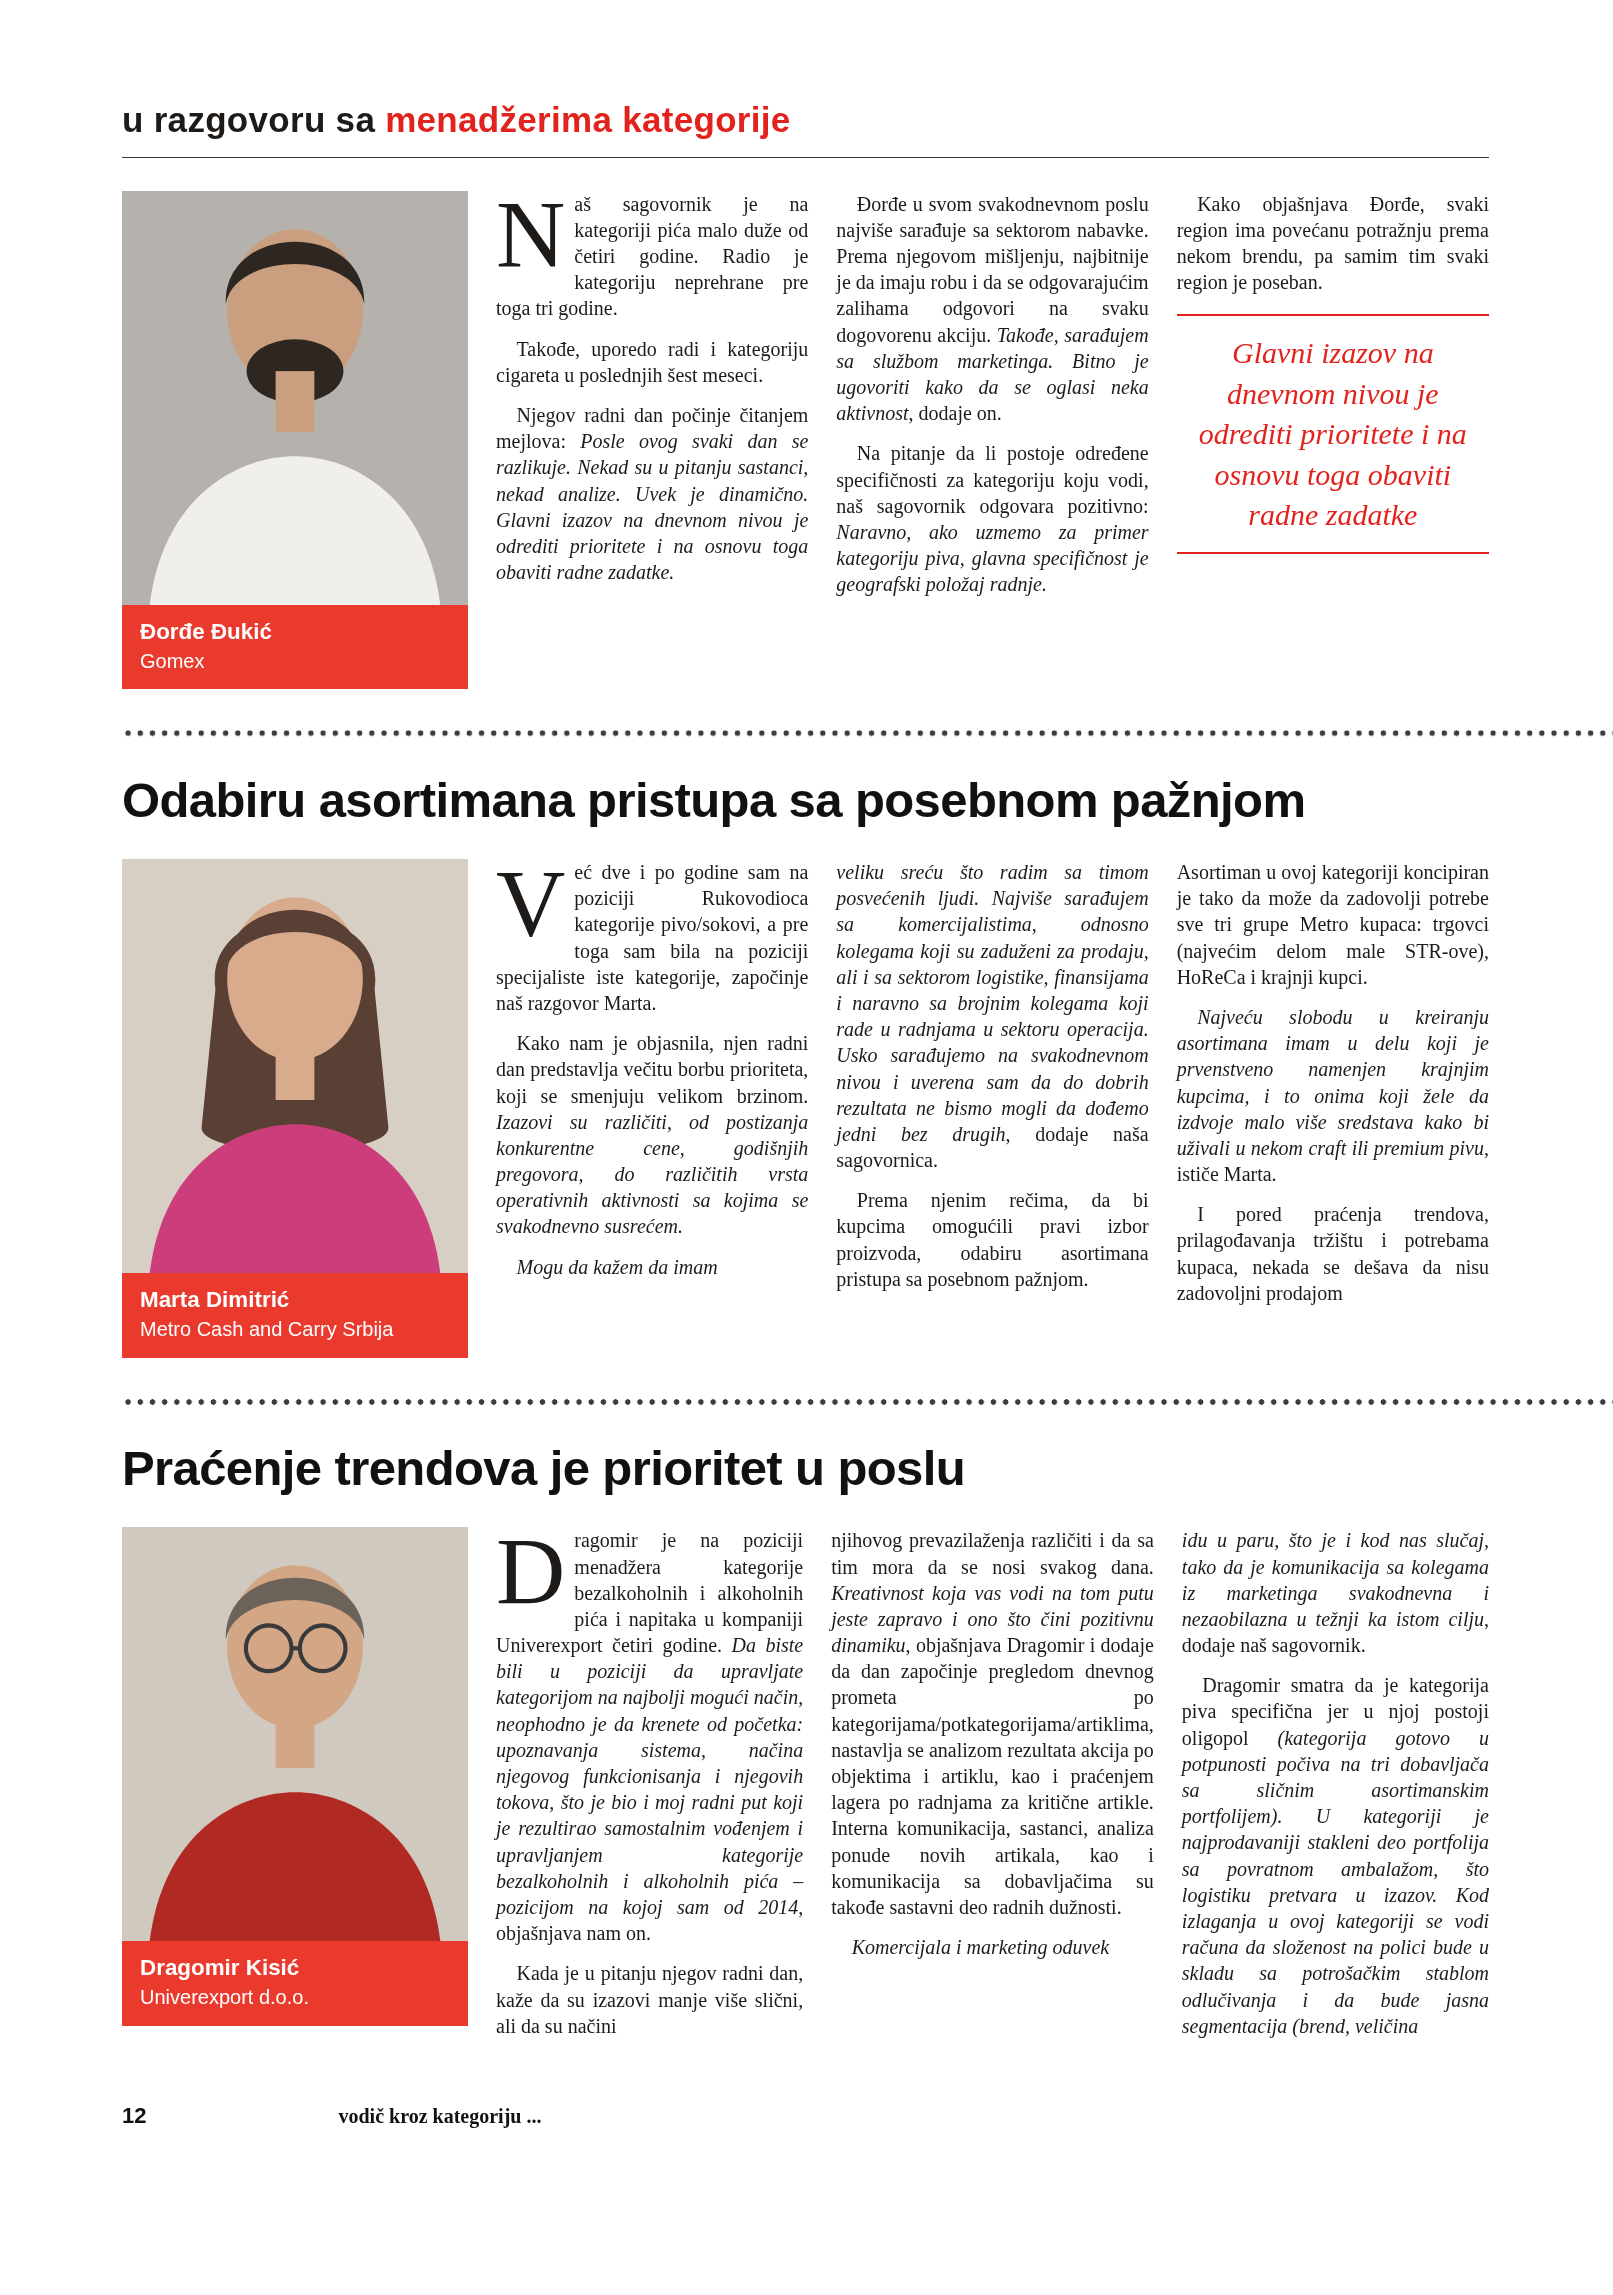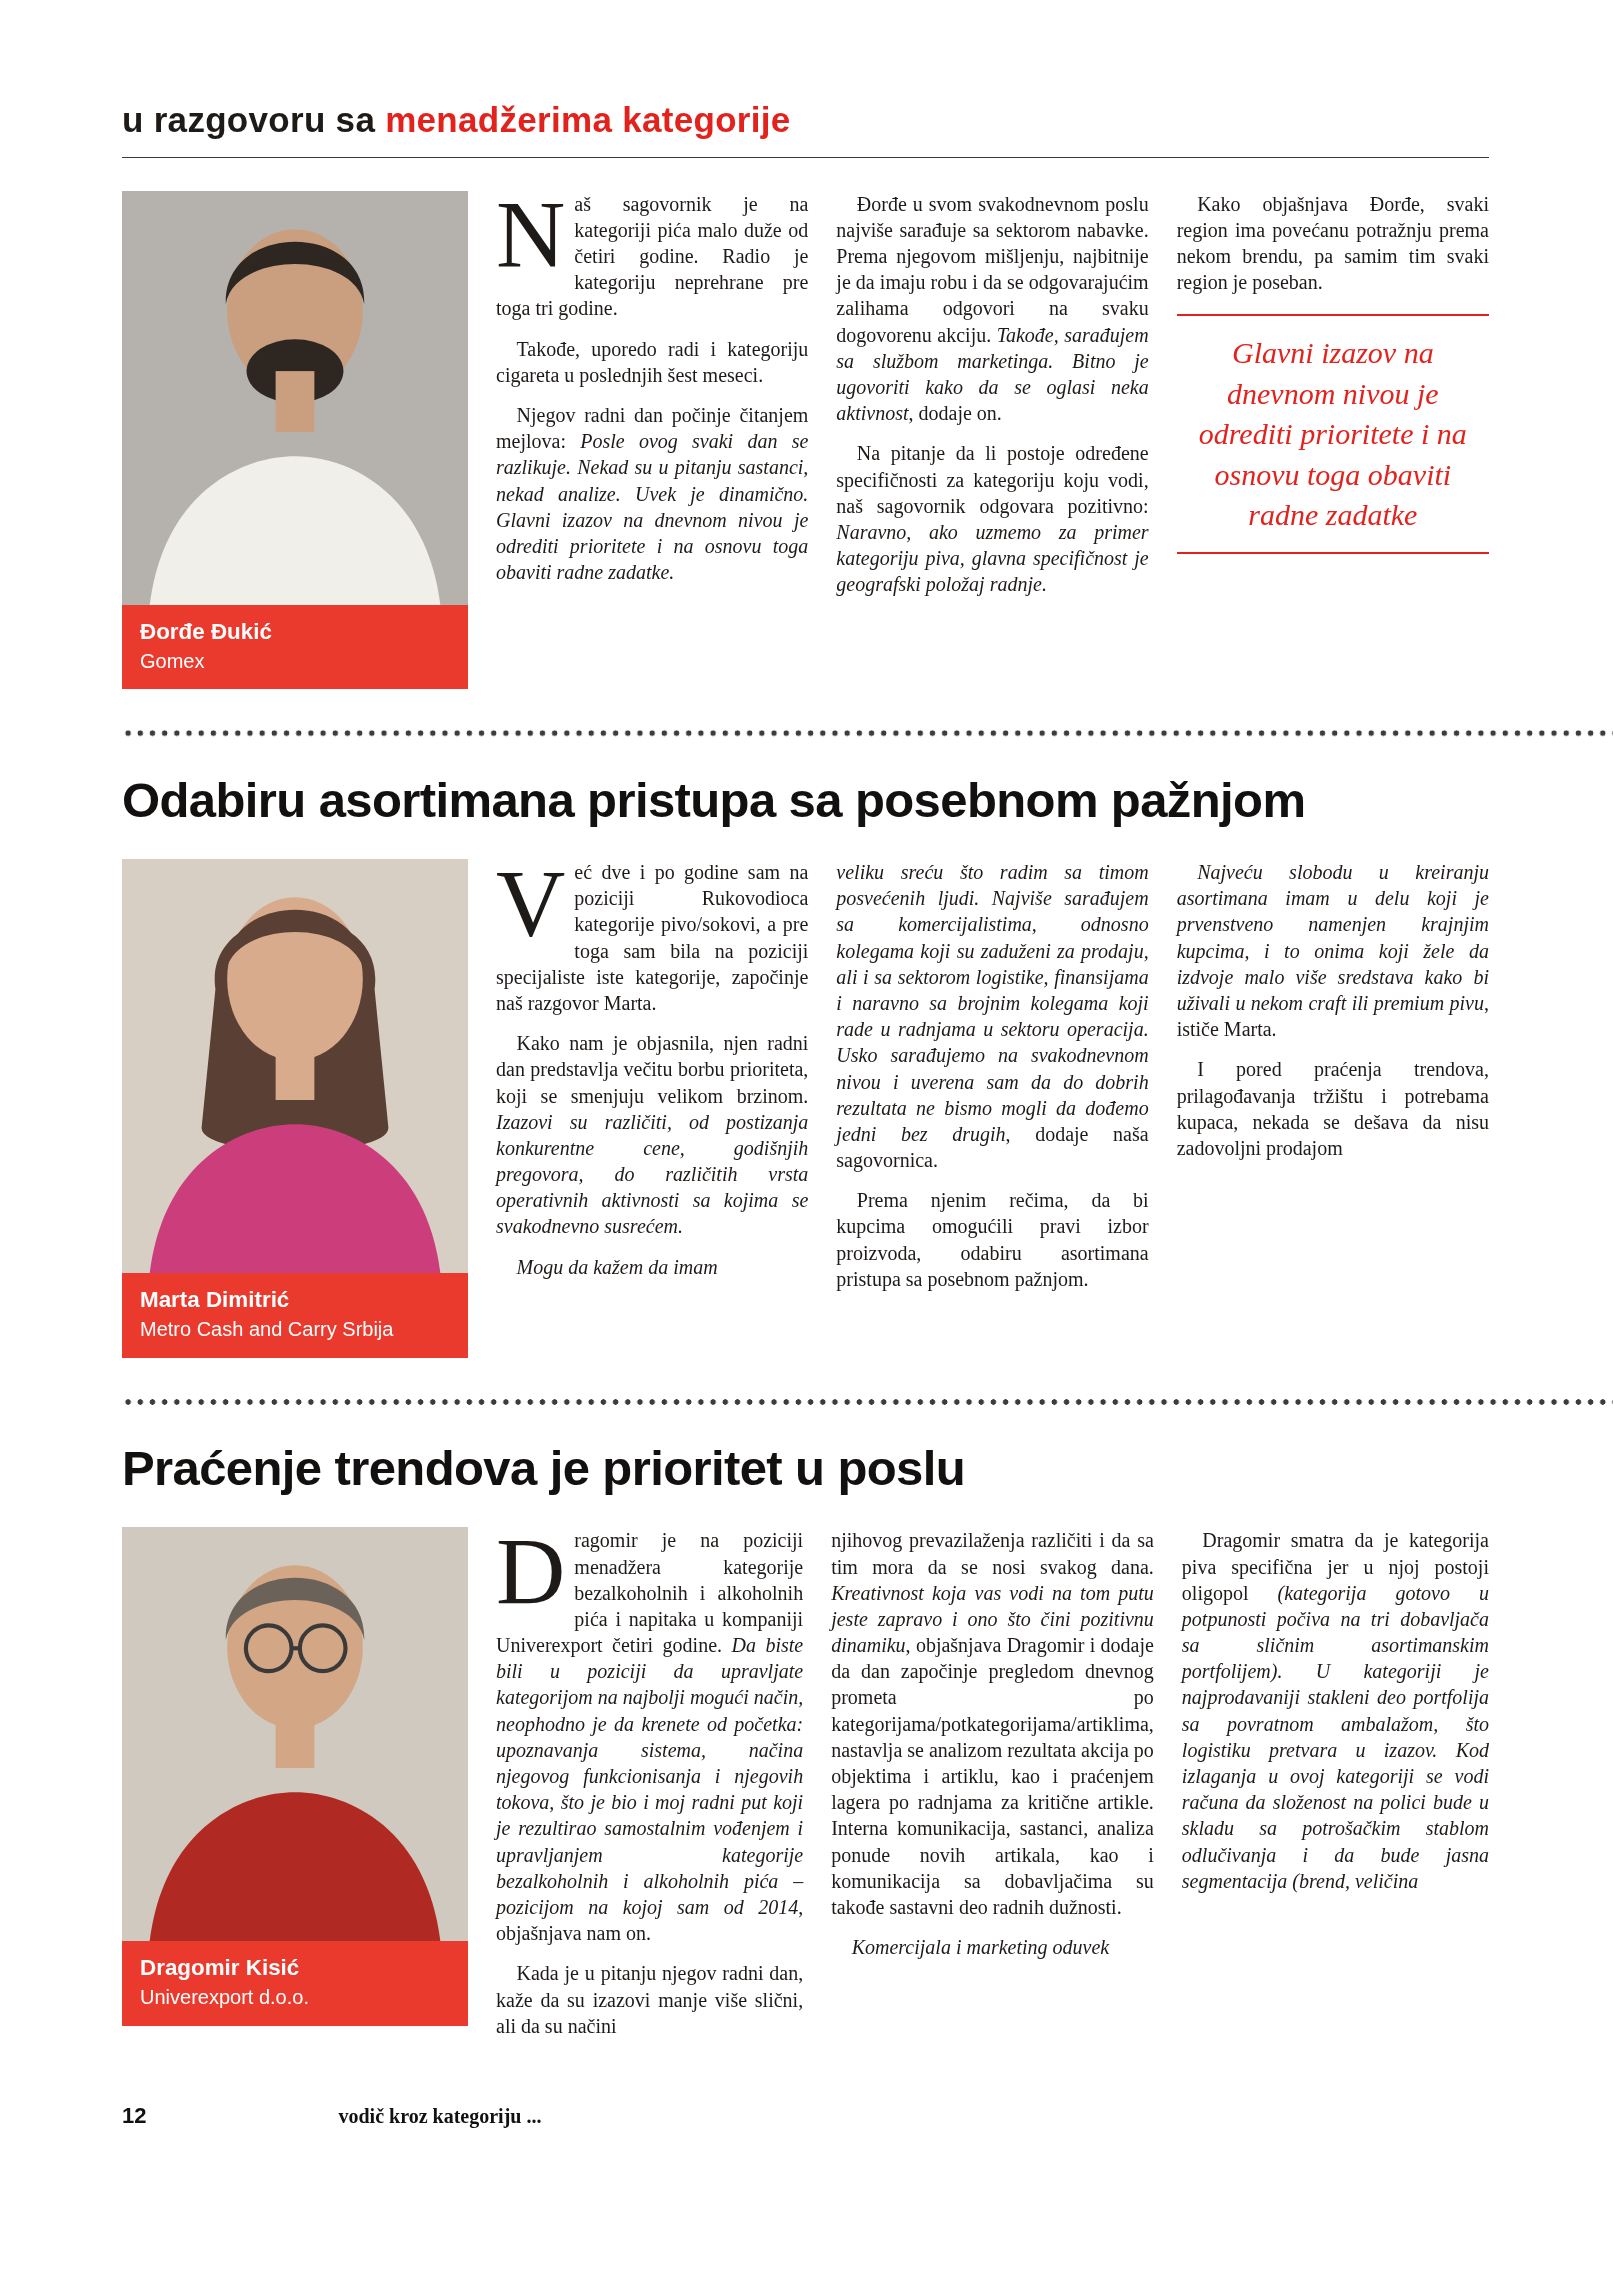--- a/index.html
+++ b/index.html
@@ -166,20 +166,21 @@
         <div class="text-col">
               <p><span class="dropcap">V</span><span>eć dve i po godine sam na poziciji Rukovodioca kategorije pivo/sokovi, a pre toga sam bila na poziciji specijaliste iste kategorije, započinje naš razgovor Marta.</span></p>
               <p class="indent"><span>Kako nam je objasnila, njen radni dan predstavlja večitu borbu prioriteta, koji se smenjuju velikom brzinom. </span><em>Izazovi su različiti, od postizanja konkurentne cene, godišnjih pregovora, do različitih vrsta operativnih aktivnosti sa kojima se svakodnevno susrećem.</em></p>
               <p class="indent"><em>Mogu da kažem da imam</em></p>
             </div>
         <div class="text-col">
               <p><em>veliku sreću što radim sa timom posvećenih ljudi. Najviše sarađujem sa komercijalistima, odnosno kolegama koji su zaduženi za prodaju, ali i sa sektorom logistike, finansijama i naravno sa brojnim kolegama koji rade u radnjama u sektoru operacija. Usko sarađujemo na svakodnevnom nivou i uverena sam da do dobrih rezultata ne bismo mogli da dođemo jedni bez drugih</em><span>, dodaje naša sagovornica.</span></p>
               <p class="indent"><span>Prema njenim rečima, da bi kupcima omogućili pravi izbor proizvoda, odabiru asortimana pristupa sa posebnom pažnjom.</span></p>
             </div>
         <div class="text-col">
+              <p><span>Asortiman u ovoj kategoriji koncipiran je tako da može da zadovolji potrebe sve tri grupe Metro kupaca: trgovci (najvećim delom male STR-ove), HoReCa i krajnji kupci.</span></p>
               <p class="indent"><em>Najveću slobodu u kreiranju asortimana imam u delu koji je prvenstveno namenjen krajnjim kupcima, i to onima koji žele da izdvoje malo više sredstava kako bi uživali u nekom craft ili premium pivu</em><span>, ističe Marta.</span></p>
               <p class="indent"><span>I pored praćenja trendova, prilagođavanja tržištu i potrebama kupaca, nekada se dešava da nisu zadovoljni prodajom</span></p>
             </div>
       </div>
     </section>
     <div class="divider"></div>
   </div>
 
   <div>
     <section class="article variant-man-glasses" style="--photo-bg: #cfc9bf; --hair: #6b625a; --skin: #d3a685; --shirt: #b02a23;">
@@ -209,20 +210,21 @@
         </figure>
         <div class="text-col">
               <p><span class="dropcap">D</span><span>ragomir je na poziciji menadžera kategorije bezalkoholnih i alkoholnih pića i napitaka u kompaniji Univerexport četiri godine. </span><em>Da biste bili u poziciji da upravljate kategorijom na najbolji mogući način, neophodno je da krenete od početka: upoznavanja sistema, načina njegovog funkcionisanja i njegovih tokova, što je bio i moj radni put koji je rezultirao samostalnim vođenjem i upravljanjem kategorije bezalkoholnih i alkoholnih pića – pozicijom na kojoj sam od 2014</em><span>, objašnjava nam on.</span></p>
               <p class="indent"><span>Kada je u pitanju njegov radni dan, kaže da su izazovi manje više slični, ali da su načini</span></p>
             </div>
         <div class="text-col">
               <p><span>njihovog prevazilaženja različiti i da sa tim mora da se nosi svakog dana. </span><em>Kreativnost koja vas vodi na tom putu jeste zapravo i ono što čini pozitivnu dinamiku</em><span>, objašnjava Dragomir i dodaje da dan započinje pregledom dnevnog prometa po kategorijama/potkategorijama/artiklima, nastavlja se analizom rezultata akcija po objektima i artiklu, kao i praćenjem lagera po radnjama za kritične artikle. Interna komunikacija, sastanci, analiza ponude novih artikala, kao i komunikacija sa dobavljačima su takođe sastavni deo radnih dužnosti.</span></p>
               <p class="indent"><em>Komercijala i marketing oduvek</em></p>
             </div>
         <div class="text-col">
+              <p><em>idu u paru, što je i kod nas slučaj, tako da je komunikacija sa kolegama iz marketinga svakodnevna i nezaobilazna u težnji ka istom cilju</em><span>, dodaje naš sagovornik.</span></p>
               <p class="indent"><span>Dragomir smatra da je kategorija piva specifična jer u njoj postoji oligopol </span><em>(kategorija gotovo u potpunosti počiva na tri dobavljača sa sličnim asortimanskim portfolijem). U kategoriji je najprodavaniji stakleni deo portfolija sa povratnom ambalažom, što logistiku pretvara u izazov. Kod izlaganja u ovoj kategoriji se vodi računa da složenost na polici bude u skladu sa potrošačkim stablom odlučivanja i da bude jasna segmentacija (brend, veličina</em></p>
             </div>
       </div>
     </section>
 
   </div>
 </div>
 
   <div class="footer">
     <span class="page-num">12</span>

